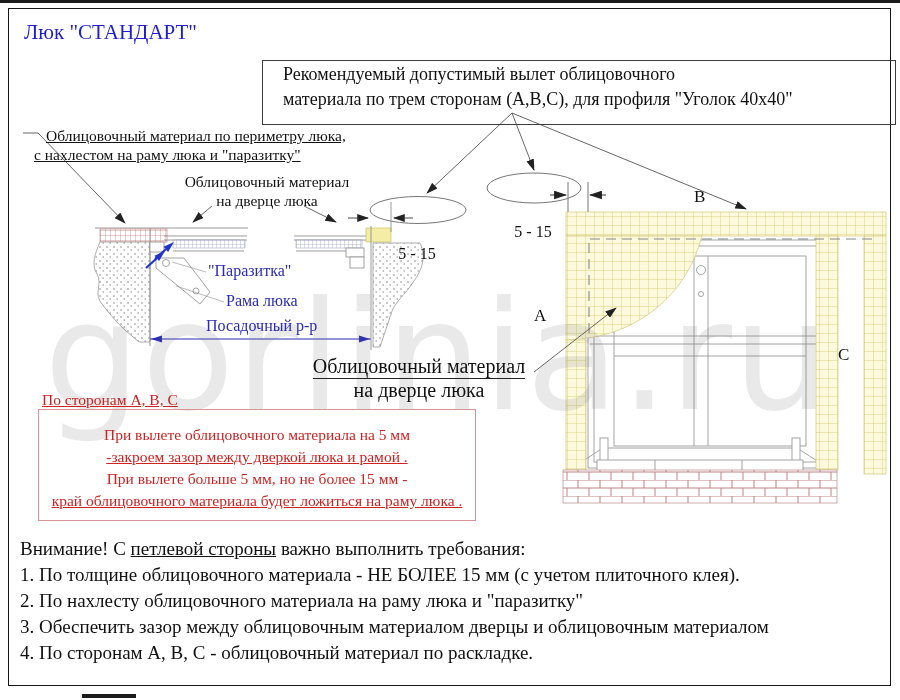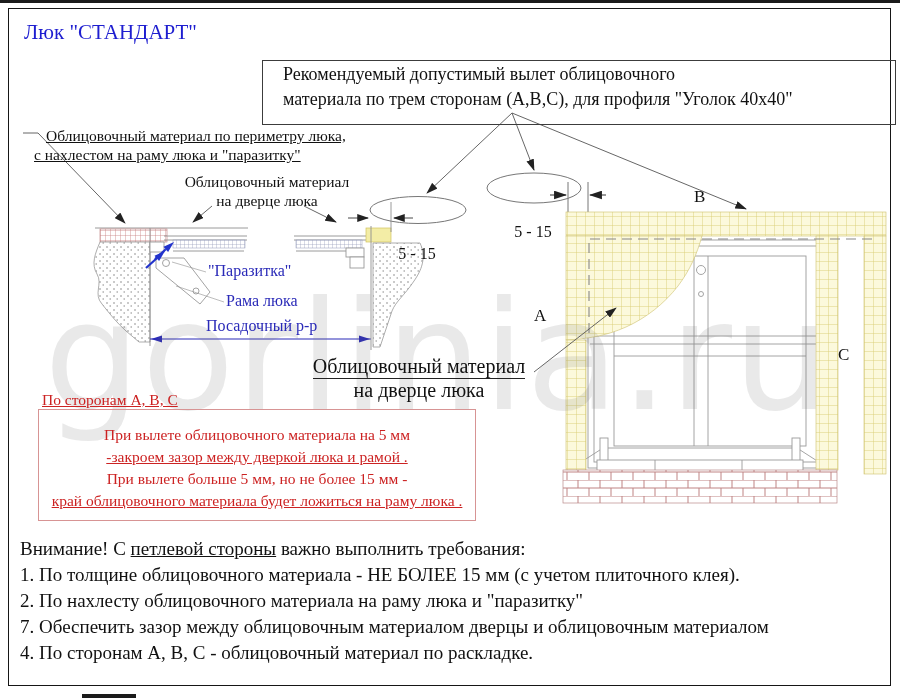--- a/index.html
+++ b/index.html
@@ -226,17 +226,17 @@
     <div>При вылете облицовочного материала  на 5 мм</div>
     <div class="u">-закроем зазор между дверкой люка и рамой .</div>
     <div>При вылете больше 5 мм, но не более 15 мм -</div>
     <div class="u">край облицовочного материала будет ложиться на раму люка .</div>
   </div>
 
   <div class="abs txt" id="notes">
     <div><span>Внимание! С </span><span class="u">петлевой стороны</span><span> важно выполнить требования:</span></div>
     <div>1. По толщине облицовочного материала - НЕ БОЛЕЕ 15 мм (с учетом плиточного клея).</div>
     <div>2. По нахлесту облицовочного материала на раму люка и "паразитку"</div>
-    <div>7. Обеспечить зазор между облицовочным материалом дверцы и облицовочным материалом</div>
+    <div>3. Обеспечить зазор между облицовочным материалом дверцы и облицовочным материалом</div>
     <div>4. По сторонам А, В, С - облицовочный материал по раскладке.</div>
   </div>
 
 </div>
 
 </body></html>

